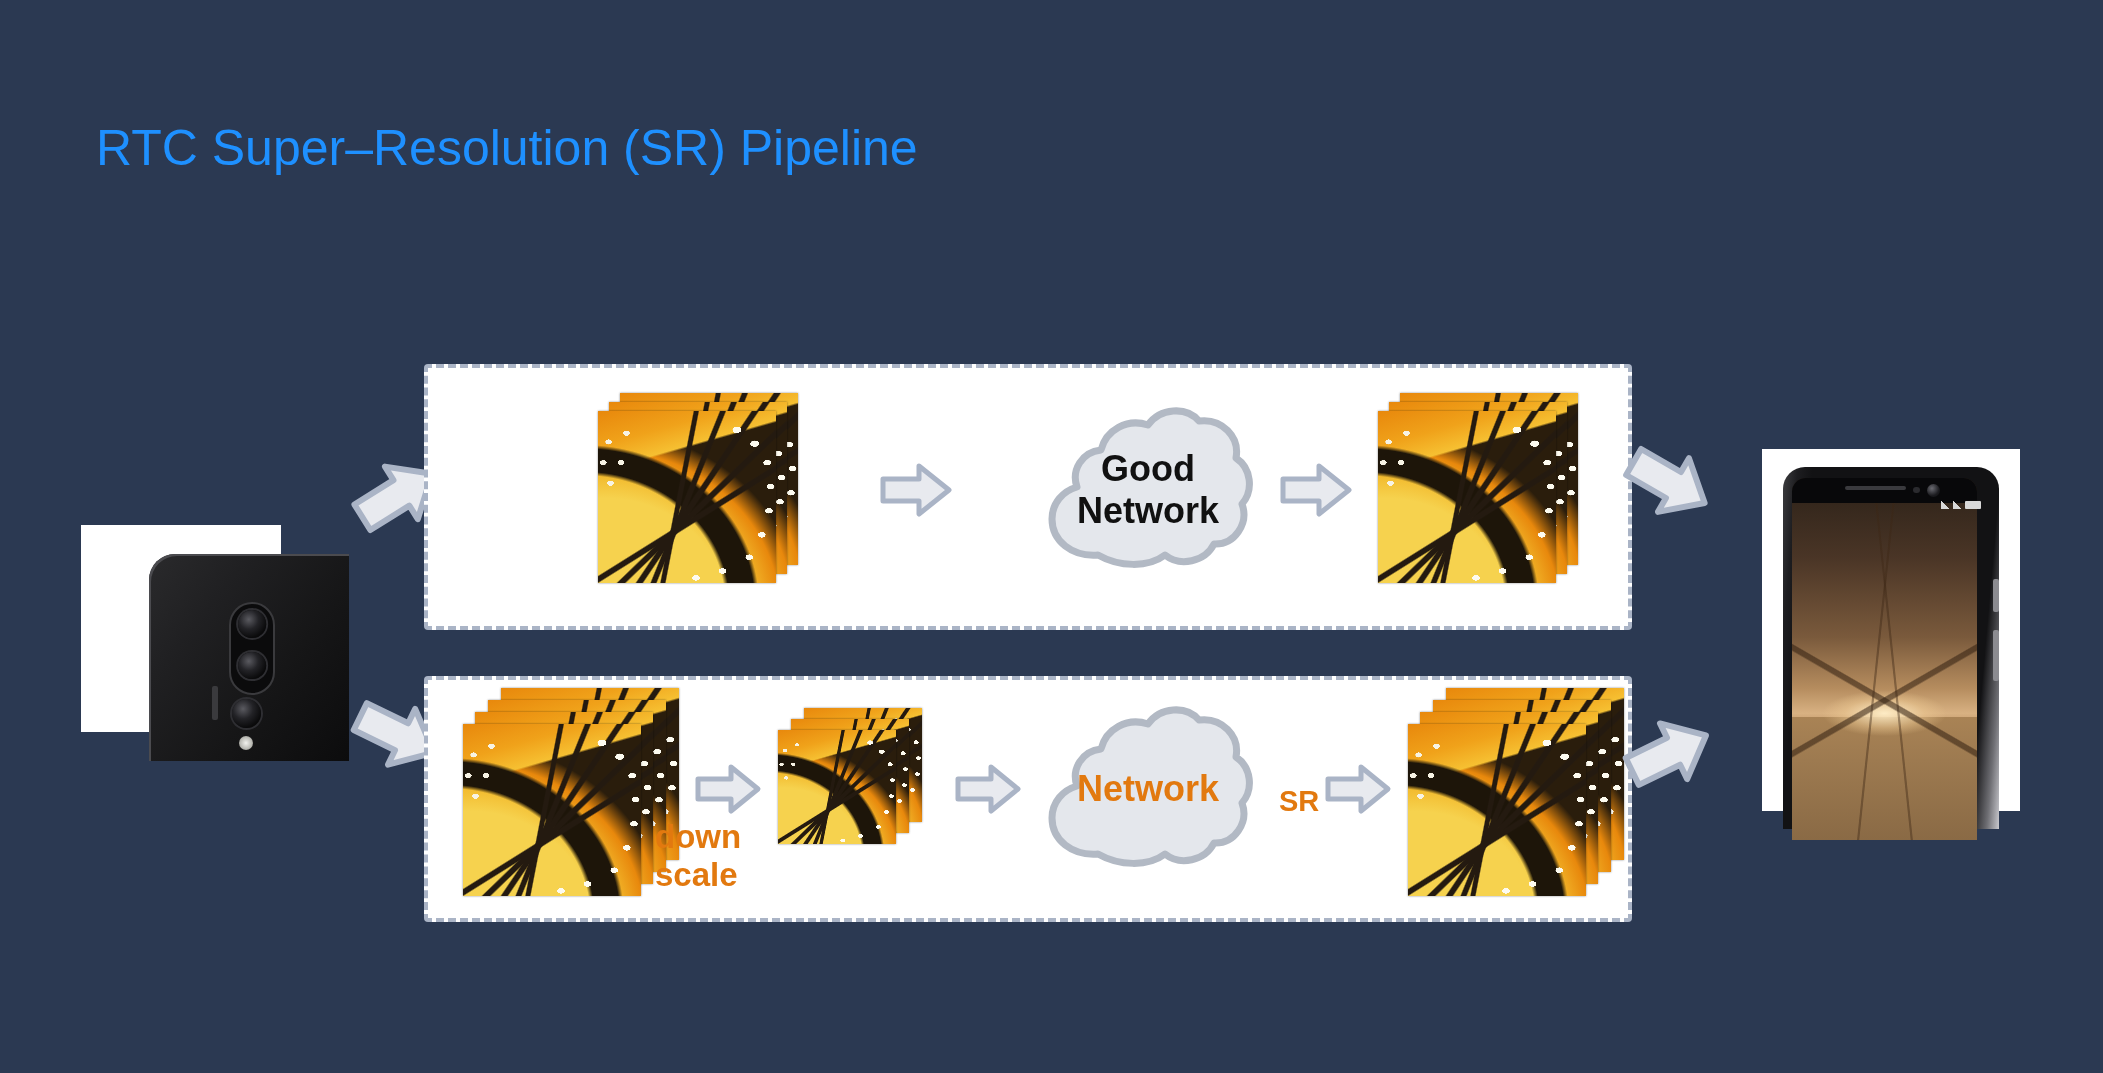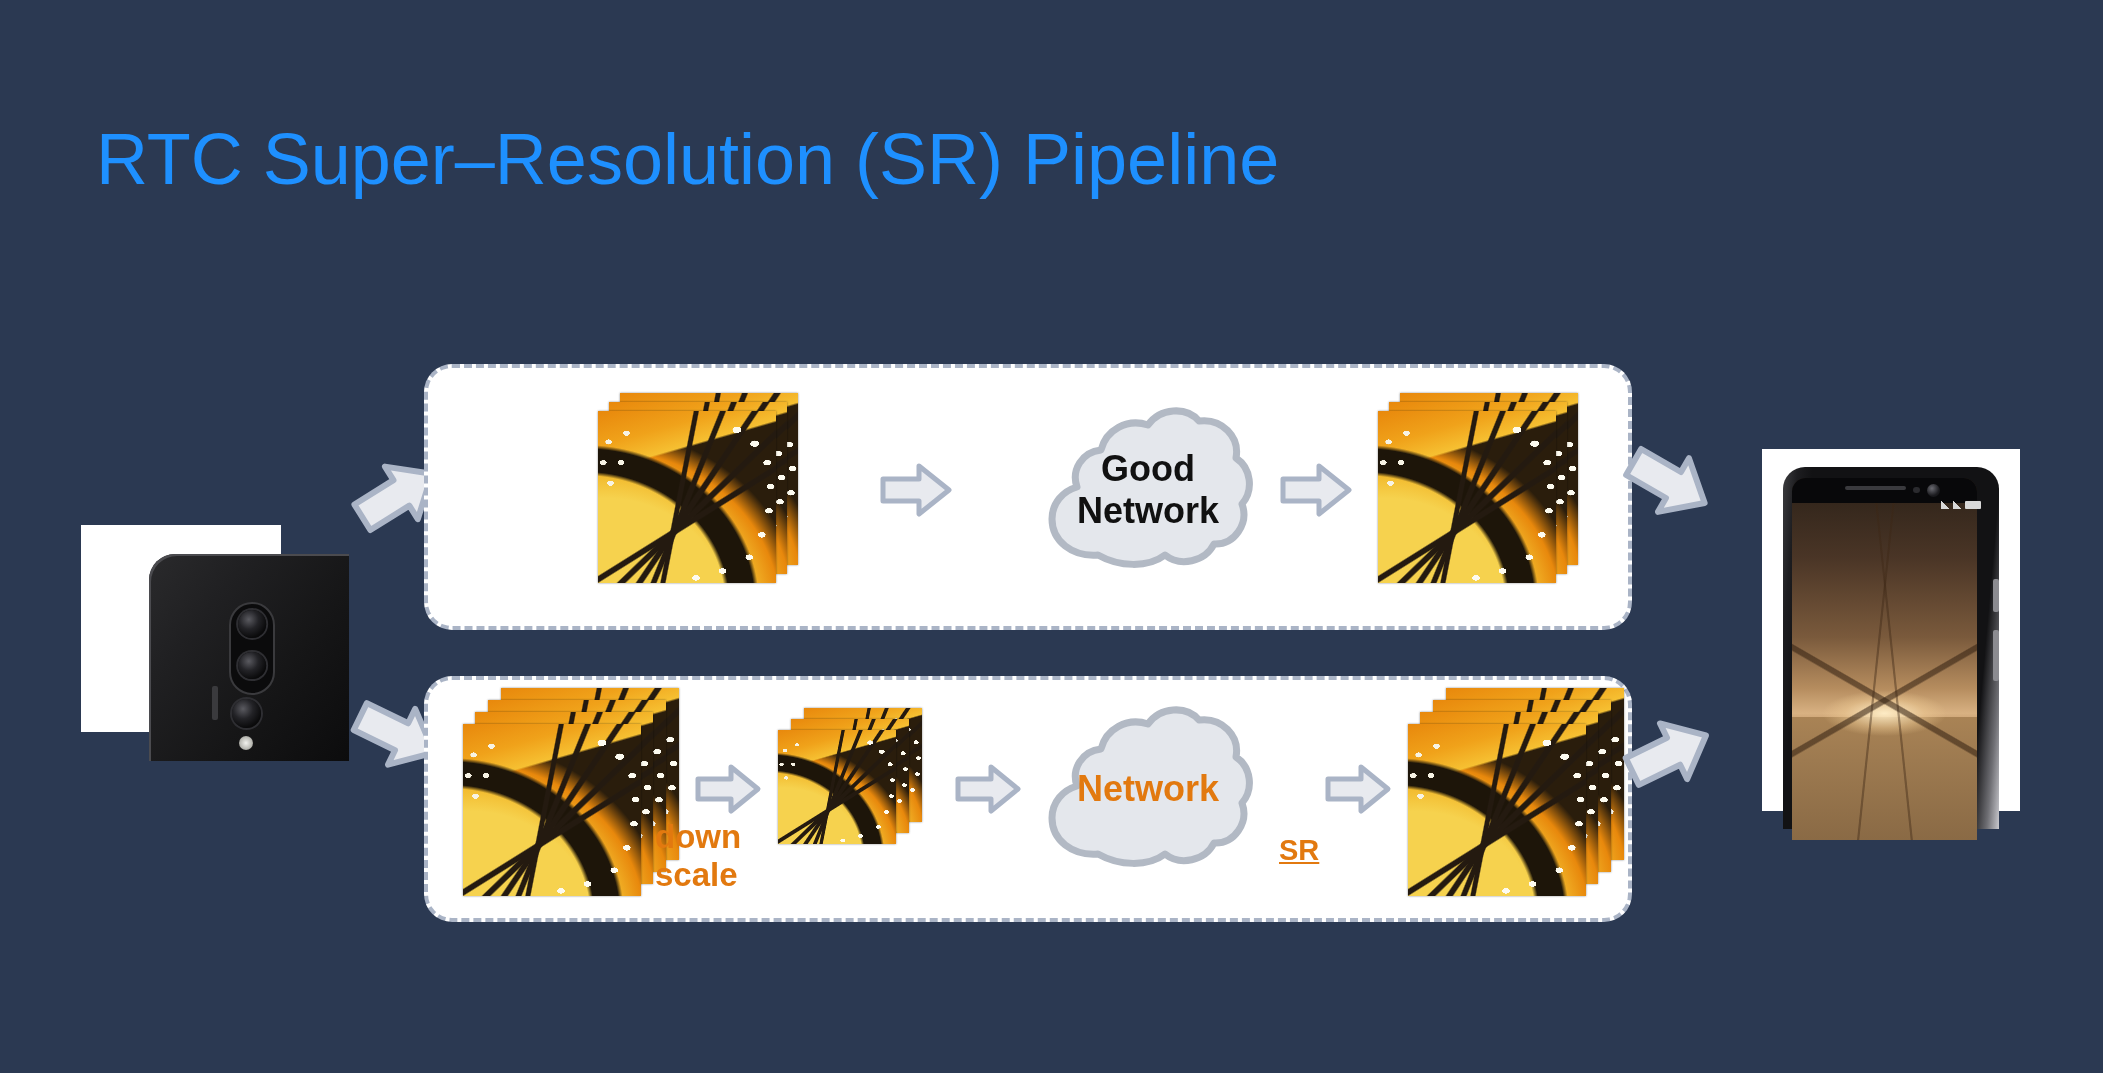--- a/index.html
+++ b/index.html
@@ -7,27 +7,27 @@
     width:2103px;height:1073px;overflow:hidden;
     background:#2b3952;
     font-family:"Liberation Sans","DejaVu Sans",sans-serif;
     position:relative;
   }
   .slide{position:absolute;inset:0;background:#2b3952;}
 
   
   .title{
     position:absolute;left:96px;top:122px;
-    font-size:72px;font-weight:400;color:#1e90ff;
+    font-size:50px;font-weight:400;color:#1e90ff;
     letter-spacing:0px;white-space:nowrap;line-height:1.05;
   }
 
   
   .panel{
-    position:absolute;background:#ffffff;border-radius:28px;
+    position:absolute;background:#ffffff;border-radius:4px;
     border:4px dashed #aab4c6;
   }
   #panel-top{left:424px;top:364px;width:1200px;height:258px;}
   #panel-bottom{left:424px;top:676px;width:1200px;height:238px;}
 
   
   .stack{position:absolute;}
   .stack .frame{
     position:absolute;overflow:hidden;background:#fff;
     box-shadow:0 0 2px rgba(0,0,0,.45);
@@ -82,21 +82,21 @@
   #cloud-good .cloud-label{color:#111111;font-size:36px;}
   #cloud-bad  .cloud-label{color:#e2790f;font-size:36px;}
 
   
   .arrow{position:absolute;}
   .arrow svg{display:block;}
 
   
   .lbl{position:absolute;color:#e2790f;font-weight:bold;line-height:1.16;}
   #label-downscale{left:655px;top:818px;font-size:33px;}
-  #label-sr{left:1279px;top:834px;font-size:29px;text-decoration:underline;}
+  #label-sr{left:1279px;top:785px;font-size:29px;}
 
   
   #phone-left{position:absolute;left:81px;top:525px;width:200px;height:207px;background:#ffffff;}
   #phone-left .body{
     position:absolute;left:34%;top:14%;width:100%;height:100%;
     background:linear-gradient(128deg,#2a2a2c 0%,#202022 28%,#161617 62%,#0c0c0d 100%);
     border-radius:26px 0 0 0;
     box-shadow:inset 2px 2px 0 #4b4b4f;
   }
   #phone-left .camband{

